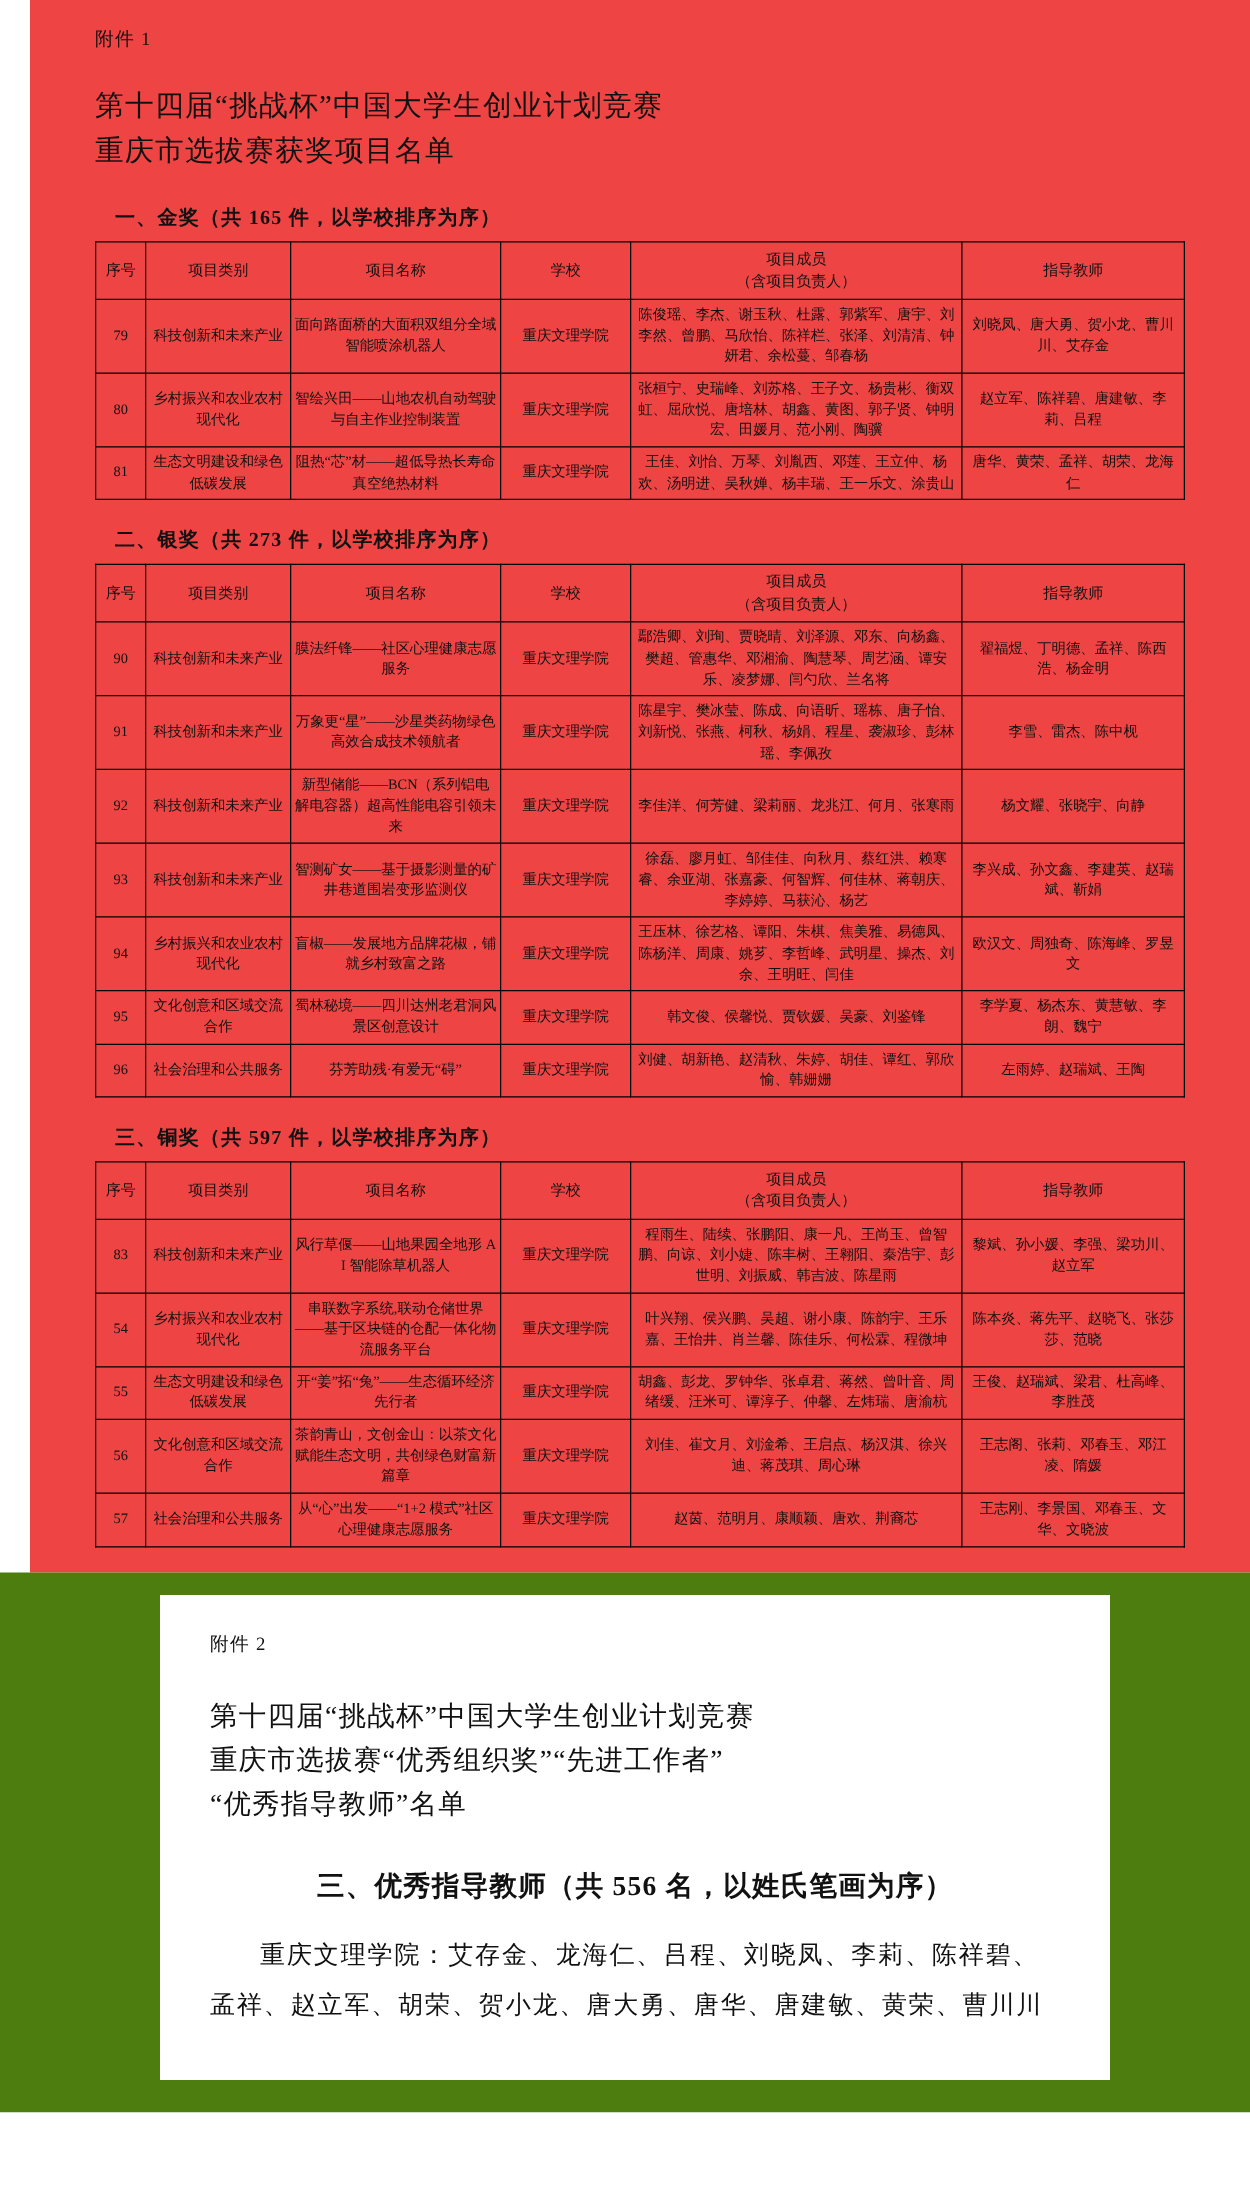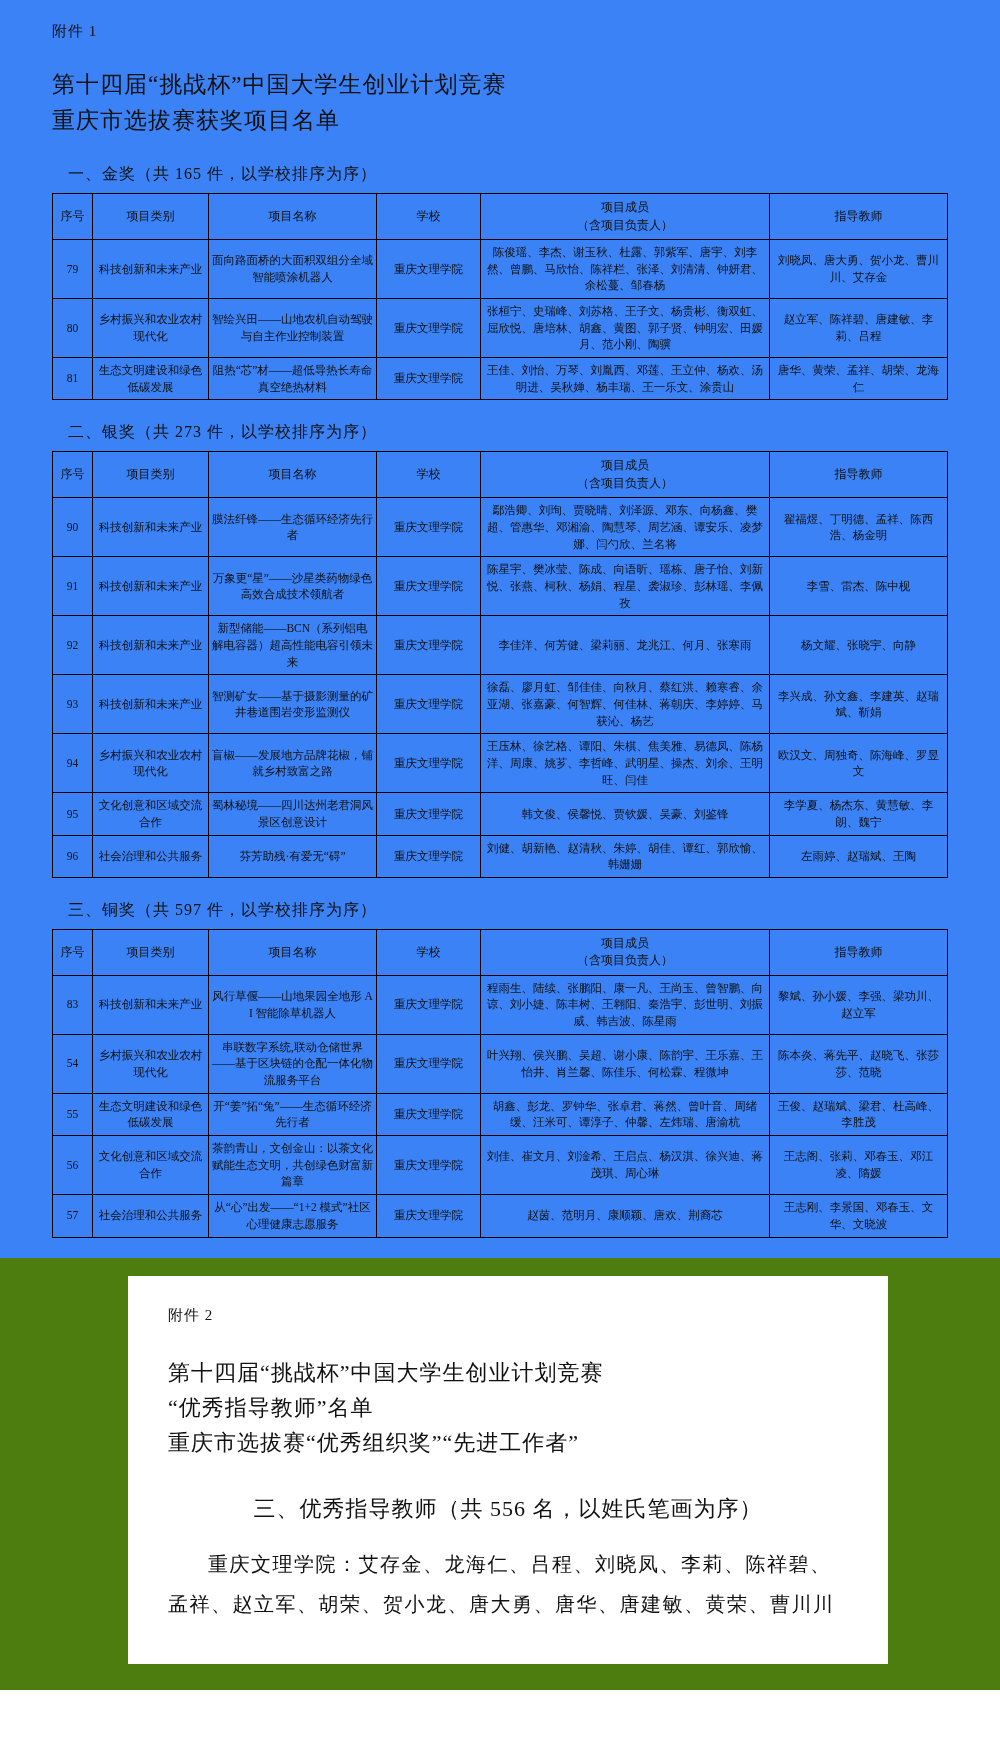--- a/index.html
+++ b/index.html
@@ -11,38 +11,39 @@
     width: 1000px;
     font-family: "Liberation Serif", "DejaVu Serif", serif;
     color: #111;
   }
   .page {
     position: relative;
     width: 1000px;
   }
   .sheet-a {
     padding: 18px 52px 20px 52px;
-    background: #3b82f6;
+    background: #ef4444;
     box-sizing: border-box;
+    margin-left: 24px;
   }
   .attach-label {
     font-size: 15px;
     letter-spacing: 1px;
     margin: 4px 0 26px 0;
   }
   .doc-title {
     font-weight: normal;
     font-size: 23px;
     line-height: 1.55;
     letter-spacing: 1px;
     margin: 0 0 26px 0;
   }
   .doc-title .line { display: block; }
   .section-title {
-    font-weight: normal;
+    font-weight: bold;
     font-size: 16px;
     letter-spacing: 1px;
     margin: 22px 0 8px 16px;
   }
   table.award {
     width: 100%;
     border-collapse: collapse;
     table-layout: fixed;
     font-size: 11.5px;
   }
@@ -188,21 +189,21 @@
             <span class="two-line">项目成员</span>
             <span class="two-line">（含项目负责人）</span>
           </th>
           <th>指导教师</th>
         </tr>
       </thead>
       <tbody>
         <tr>
           <td>90</td>
           <td class="cell-left">科技创新和未来产业</td>
-          <td class="cell-left">膜法纤锋——生态循环经济先行者</td>
+          <td class="cell-left">膜法纤锋——社区心理健康志愿服务</td>
           <td>重庆文理学院</td>
           <td>鄢浩卿、刘珣、贾晓晴、刘泽源、邓东、向杨鑫、樊超、管惠华、邓湘渝、陶慧琴、周艺涵、谭安乐、凌梦娜、闫勺欣、兰名将</td>
           <td>翟福煜、丁明德、孟祥、陈西浩、杨金明</td>
         </tr>
         <tr>
           <td>91</td>
           <td class="cell-left">科技创新和未来产业</td>
           <td class="cell-left">万象更“星”——沙星类药物绿色高效合成技术领航者</td>
           <td>重庆文理学院</td>
           <td>陈星宇、樊冰莹、陈成、向语昕、瑶栋、唐子怡、刘新悦、张燕、柯秋、杨娟、程星、袭淑珍、彭林瑶、李佩孜</td>
@@ -320,22 +321,22 @@
 
   </div>
 
   <div class="sheet-b-wrap">
     <div class="sheet-b">
 
       <div class="attach-label">附件 2</div>
 
       <div class="doc-title">
         <span class="line">第十四届“挑战杯”中国大学生创业计划竞赛</span>
+        <span class="line">重庆市选拔赛“优秀组织奖”“先进工作者”</span>
         <span class="line">“优秀指导教师”名单</span>
-        <span class="line">重庆市选拔赛“优秀组织奖”“先进工作者”</span>
       </div>
 
       <div class="section-title">三、优秀指导教师（共 556 名，以姓氏笔画为序）</div>
 
       <p class="teacher-para">重庆文理学院：艾存金、龙海仁、吕程、刘晓凤、李莉、陈祥碧、孟祥、赵立军、胡荣、贺小龙、唐大勇、唐华、唐建敏、黄荣、曹川川</p>
 
     </div>
   </div>
 
 </div>

